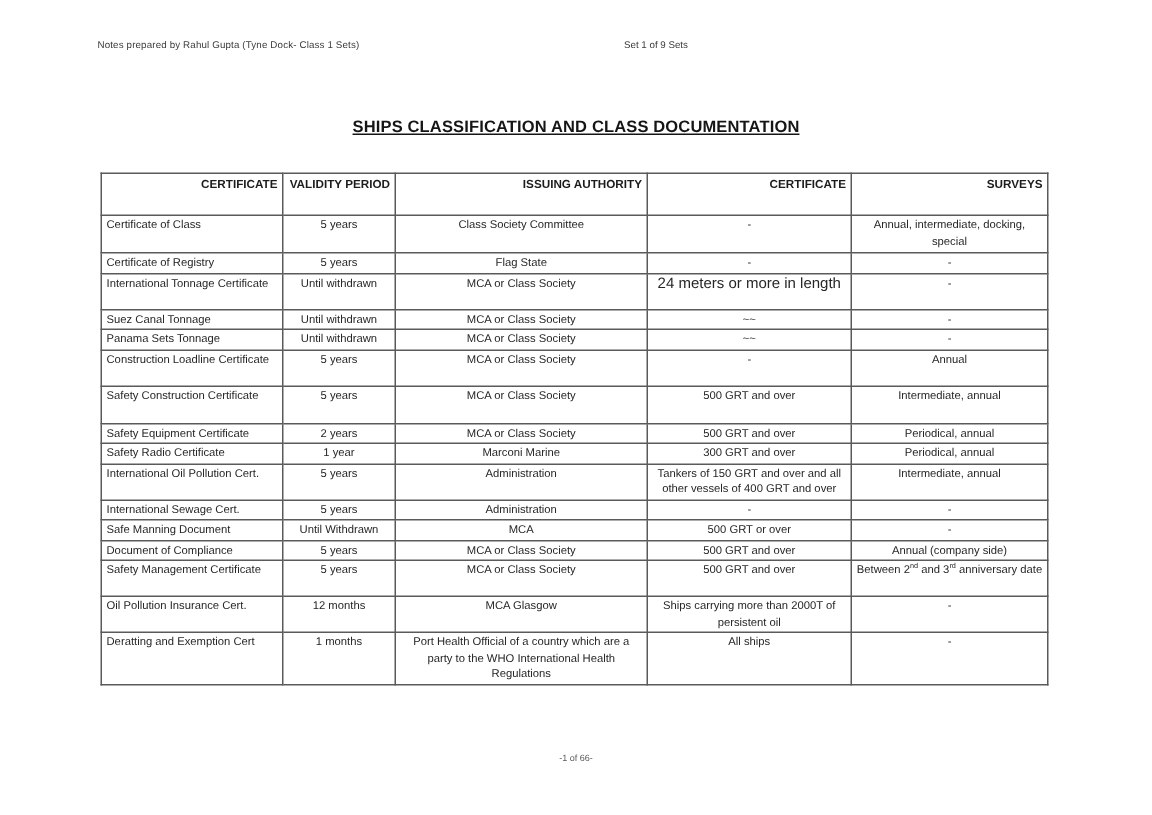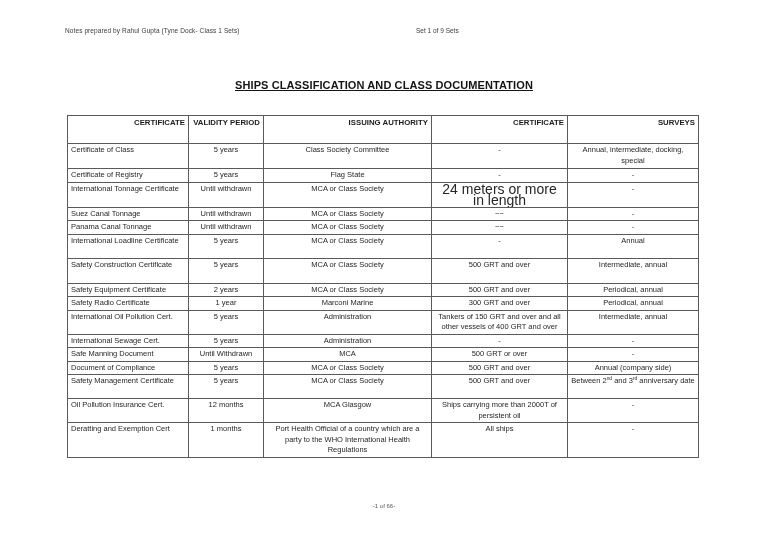--- a/index.html
+++ b/index.html
@@ -83,21 +83,21 @@
   .cert-table tbody tr:nth-child(9)  { height: 12px; }
   .cert-table tbody tr:nth-child(10) { height: 24px; }
   .cert-table tbody tr:nth-child(11) { height: 12px; }
   .cert-table tbody tr:nth-child(12) { height: 12px; }
   .cert-table tbody tr:nth-child(13) { height: 12px; }
   .cert-table tbody tr:nth-child(14) { height: 24px; }
   .cert-table tbody tr:nth-child(15) { height: 24px; }
   .cert-table tbody tr:nth-child(16) { height: 35px; margin-top: 12px; }
   
   .cert-table tbody tr:nth-child(3) td:nth-child(4) {
-    font-size: 14px;
+    font-size: 10px;
     line-height: 11px;
   }
   .cert-table sup {
     font-size: 0.65em;
     line-height: 0;
   }
   .doc-footer {
     position: absolute;
     left: 0;
     top: 503px;
@@ -158,28 +158,28 @@
           <td>-</td>
         </tr>
         <tr>
           <td>Suez Canal Tonnage</td>
           <td>Until withdrawn</td>
           <td>MCA or Class Society</td>
           <td>~~</td>
           <td>-</td>
         </tr>
         <tr>
-          <td>Panama Canal Tonnage</td>
+          <td>Panama Sets Tonnage</td>
           <td>Until withdrawn</td>
           <td>MCA or Class Society</td>
           <td>~~</td>
           <td>-</td>
         </tr>
         <tr>
-          <td>International Loadline Certificate</td>
+          <td>Construction Loadline Certificate</td>
           <td>5 years</td>
           <td>MCA or Class Society</td>
           <td>-</td>
           <td>Annual</td>
         </tr>
         <tr>
           <td>Safety Construction Certificate</td>
           <td>5 years</td>
           <td>MCA or Class Society</td>
           <td>500 GRT and over</td>

